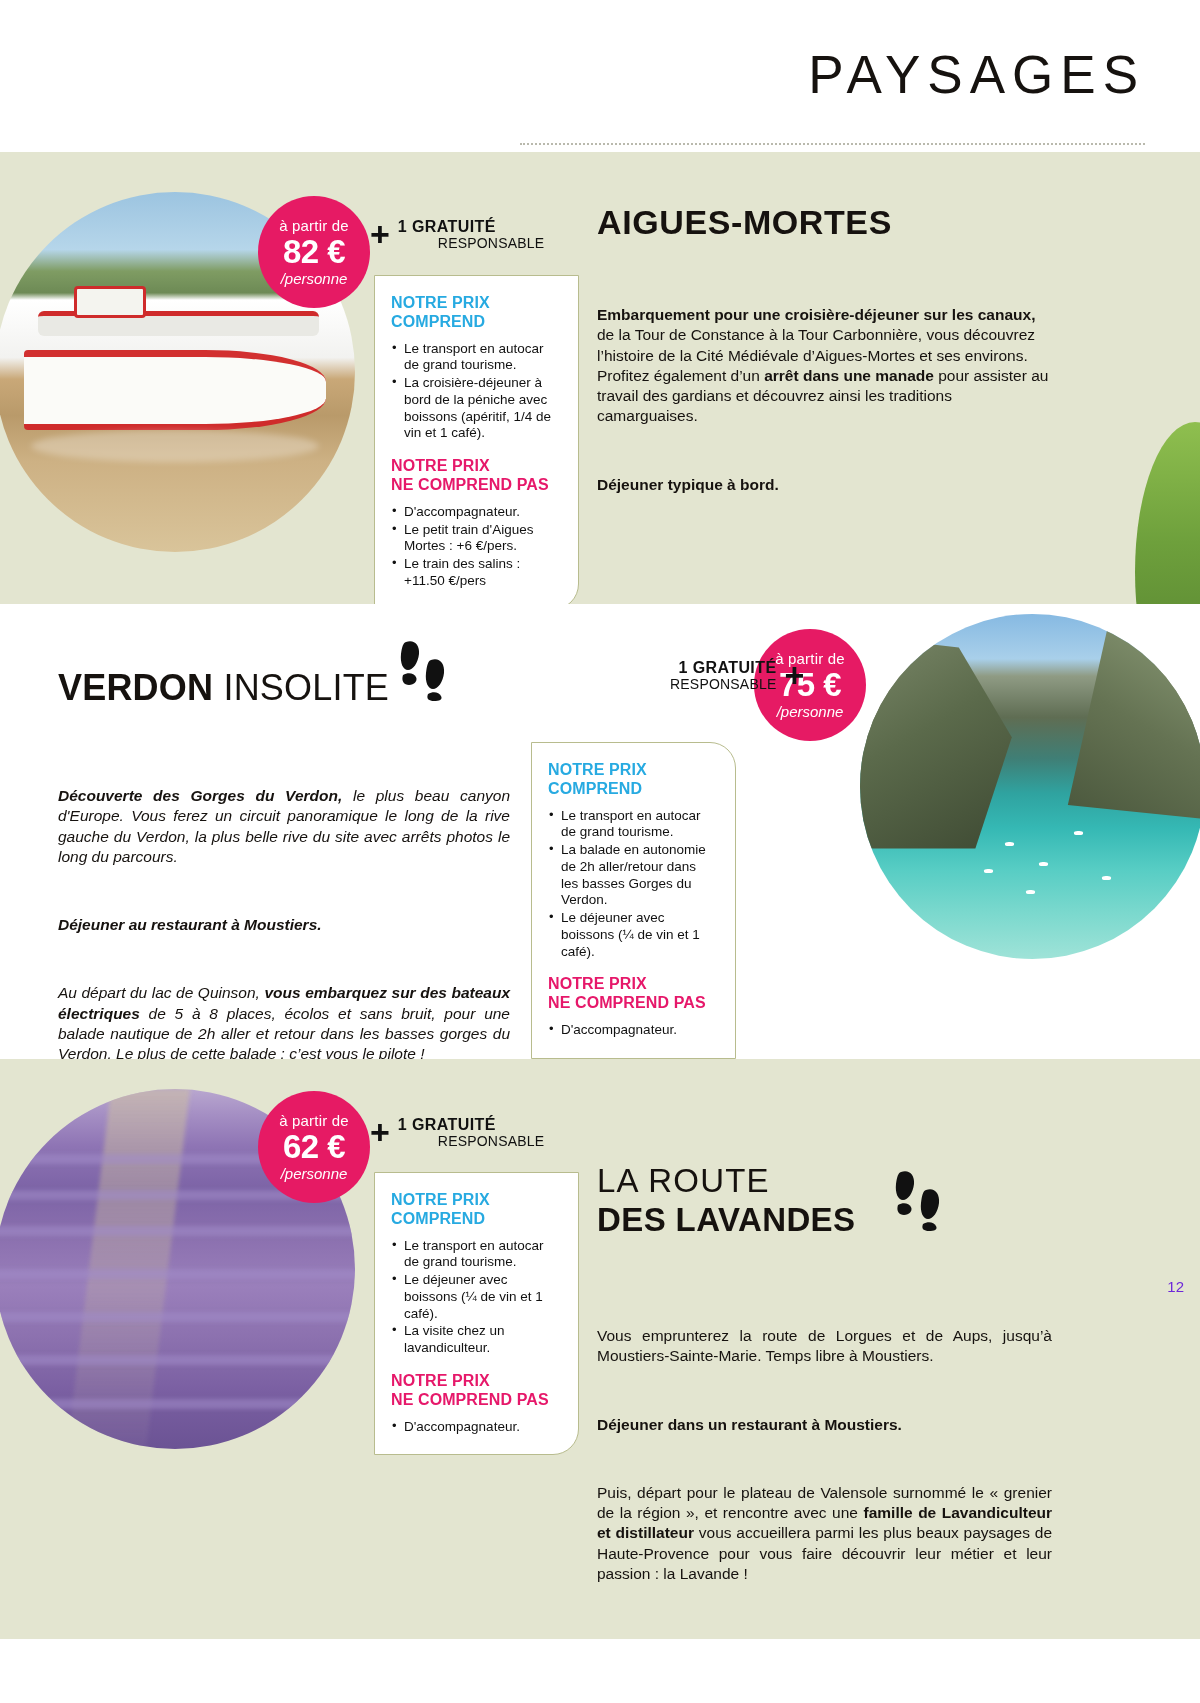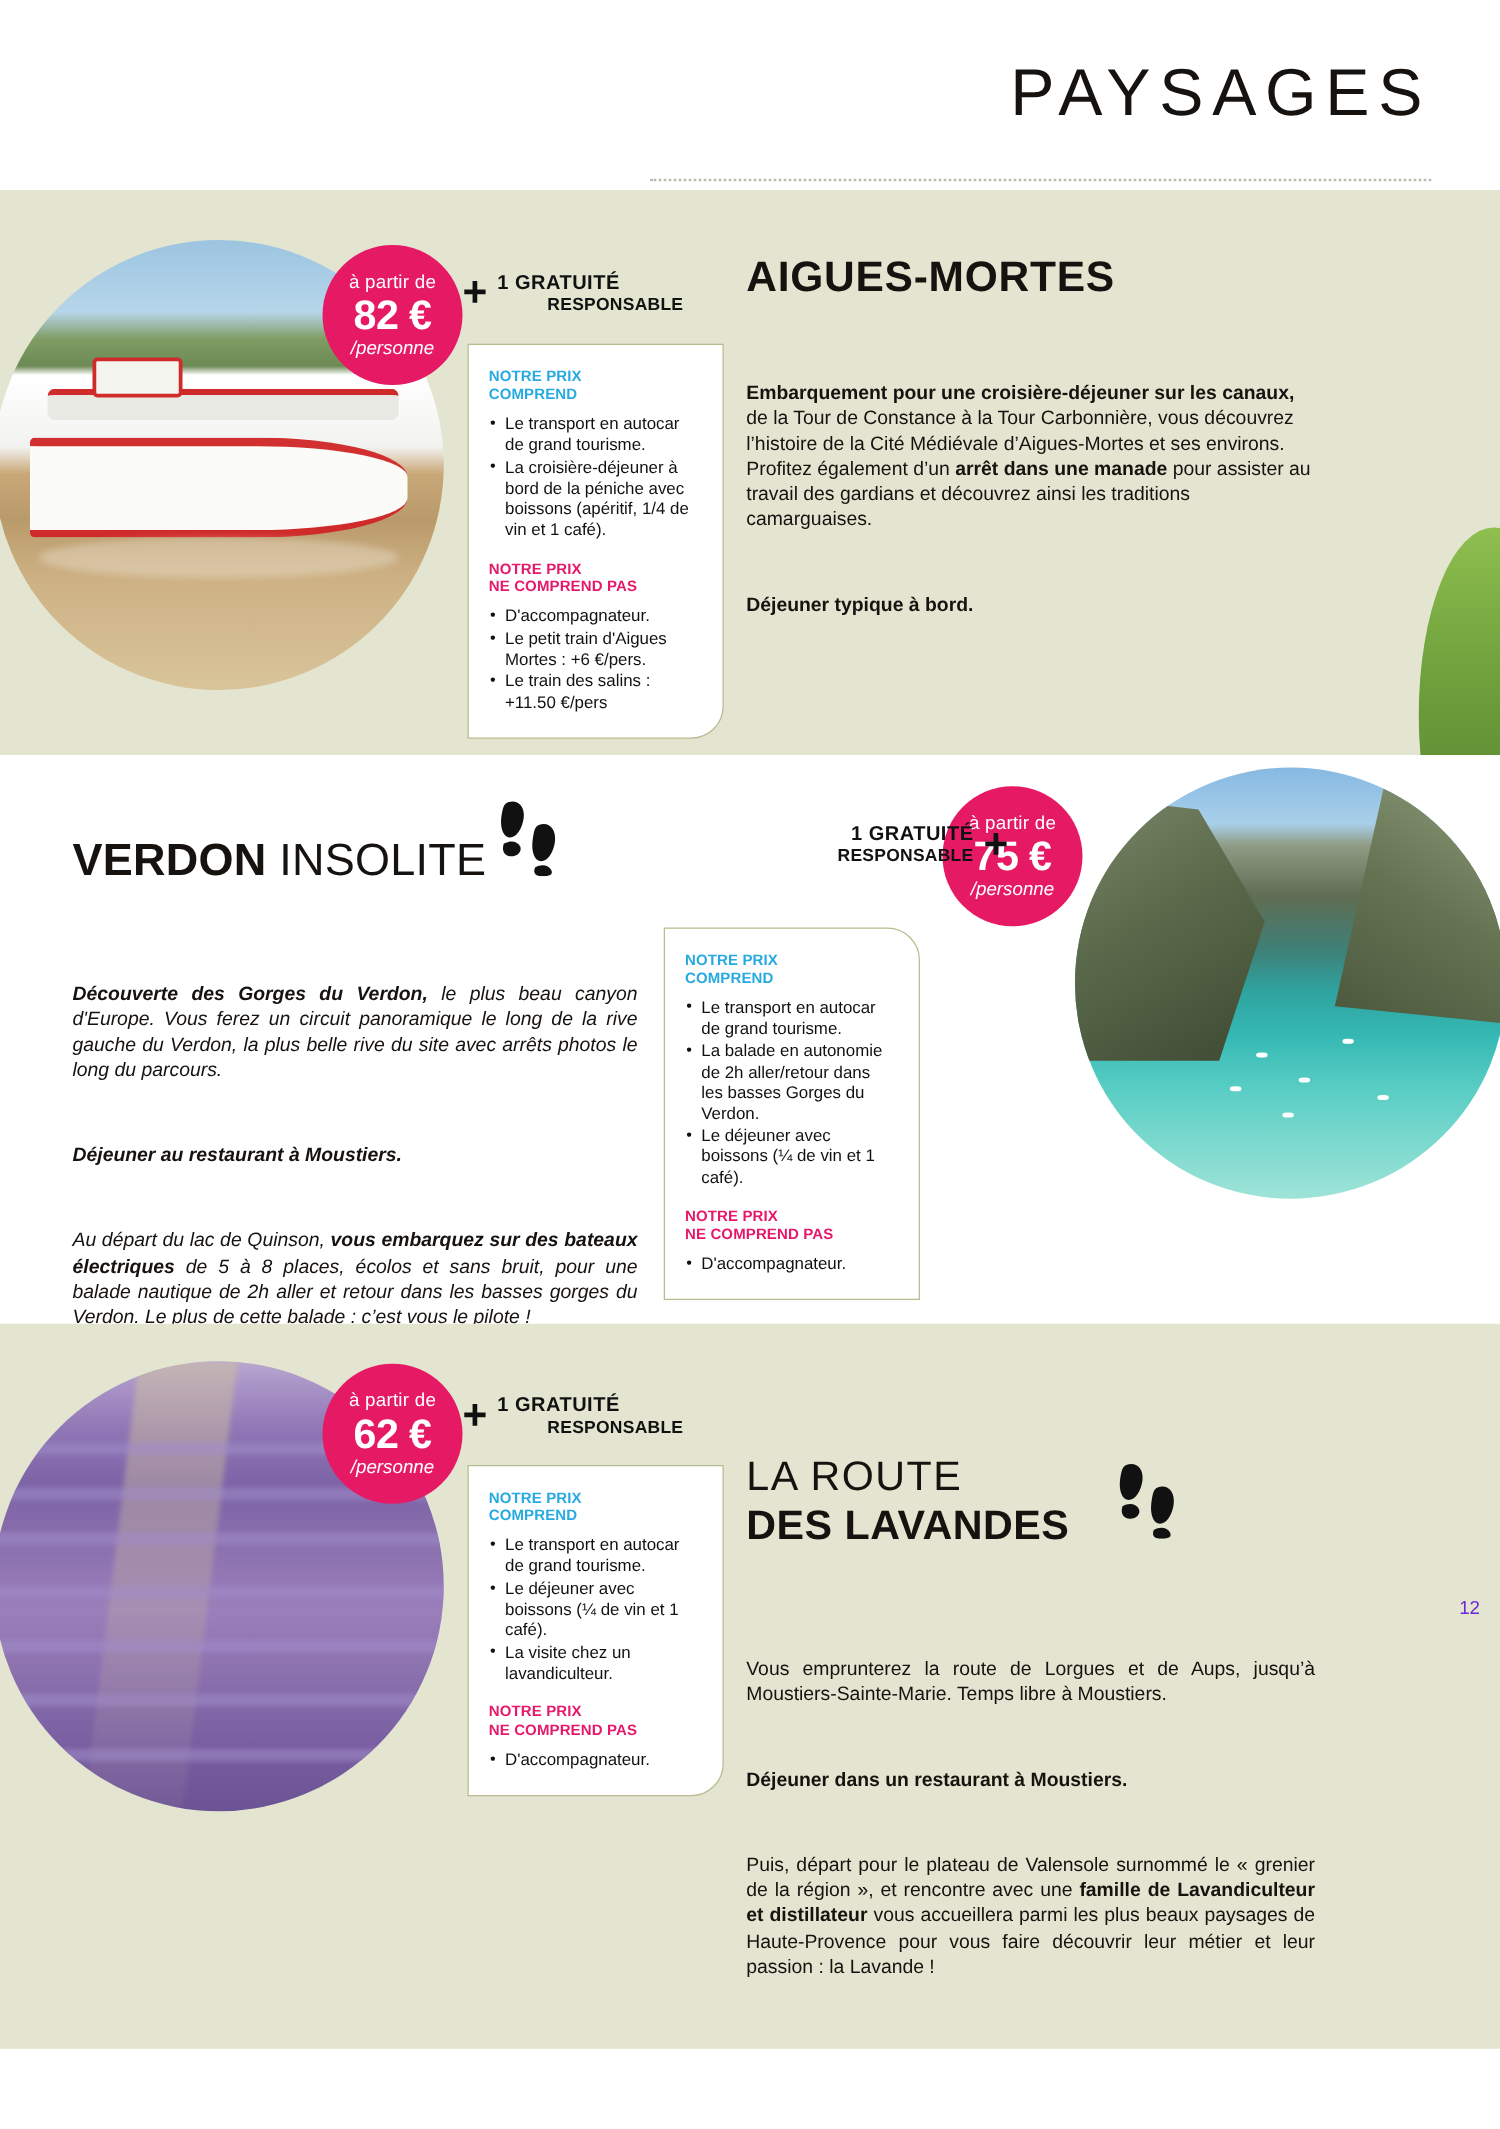--- a/index.html
+++ b/index.html
@@ -124,33 +124,33 @@
     display: flex; flex-direction: column; justify-content: center; align-items: center;
   }
   .pb-from { font-size: 15px; font-weight: 400; line-height: 1; letter-spacing: .2px; }
   .pb-amount { font-size: 33px; font-weight: 700; line-height: 1.08; letter-spacing: -.5px; margin-top: 1px;}
   .pb-per { font-size: 15px; font-weight: 400; font-style: italic; line-height: 1; margin-top: 2px; }
 
   
   .gratuite { position: absolute; display: flex; align-items: center; gap: 8px; color: #111; }
   .gratuite .plus { font-size: 34px; font-weight: 700; line-height: .8; }
   .gratuite .gl1 { font-size: 16px; font-weight: 700; letter-spacing: .4px; line-height: 1.12; }
-  .gratuite .gl2 { font-size: 14px; font-weight: 700; letter-spacing: .2px; line-height: 1.12; padding-left: 40px; }
+  .gratuite .gl2 { font-size: 14px; font-weight: 400; letter-spacing: .2px; line-height: 1.12; padding-left: 40px; }
   .gratuite.rev { flex-direction: row-reverse; }
 
   
   .info-box {
     position: absolute; background: #ffffff;
     border: 1.5px solid #b8bc8e;
     padding: 18px 20px 18px 16px;
   }
   .info-box.round-br { border-radius: 0 0 26px 0; }
   .info-box.round-tr { border-radius: 0 26px 0 0; }
   .ib-head {
-    font-size: 12px; font-weight: 700; line-height: 1.18; letter-spacing: .1px;
+    font-size: 16px; font-weight: 700; line-height: 1.18; letter-spacing: .1px;
   }
   .ib-head.blue { color: #27aae1; }
   .ib-head.pink { color: #e6186a; }
   .ib-list { list-style: none; margin: 9px 0 0 0; }
   .ib-list li {
     position: relative; padding-left: 13px;
     font-size: 13.5px; line-height: 1.24; color: #111; margin-bottom: 1px;
     font-family: "Liberation Sans", sans-serif;
   }
   .ib-list li::before {

